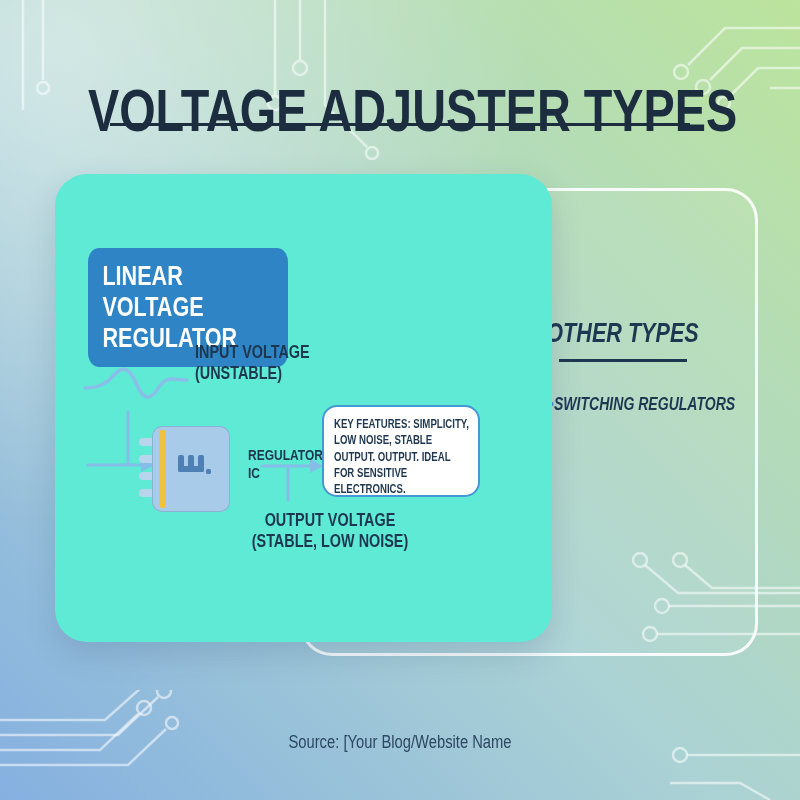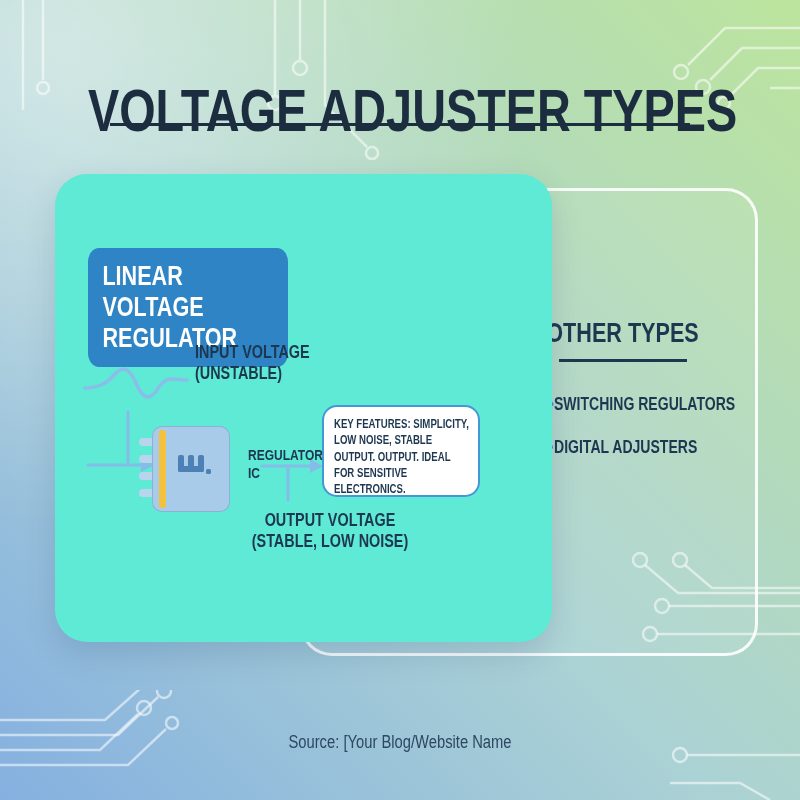--- a/index.html
+++ b/index.html
@@ -25,21 +25,21 @@
     position:absolute;top:123px;left:50%;transform:translateX(-50%);
     width:580px;height:3px;background:#1b2d3e;
   }
 
   
   .panel{
     position:absolute;left:300px;top:188px;width:452px;height:462px;
     border:3px solid rgba(255,255,255,.9);border-radius:32px;
     background:rgba(255,255,255,.07);z-index:1;
   }
-  .panel-content{position:absolute;right:0;top:0;width:265px;height:100%;}
+  .panel-content{position:absolute;right:0;top:0;width:265px;height:100%;font-style:italic;}
   .panel-heading{
     position:absolute;top:127px;left:0;width:100%;text-align:center;
     font-size:27px;font-weight:700;color:#1e3750;white-space:nowrap;
     transform:scaleX(.8);transform-origin:50% 0;
   }
   .panel-heading-underline{
     position:absolute;top:168px;left:50%;transform:translateX(-50%);
     width:128px;height:2.5px;background:#1e3750;
   }
   .type-list{position:absolute;top:200px;left:40px;}
@@ -168,37 +168,20 @@
               <rect x="-2" y="-11.5" width="4" height="6" rx="1.5" transform="rotate(180)"></rect>
               <rect x="-2" y="-11.5" width="4" height="6" rx="1.5" transform="rotate(225)"></rect>
               <rect x="-2" y="-11.5" width="4" height="6" rx="1.5" transform="rotate(270)"></rect>
               <rect x="-2" y="-11.5" width="4" height="6" rx="1.5" transform="rotate(315)"></rect>
               <circle r="7.5"></circle>
             </g>
             <circle r="3.2" fill="#eef6fb"></circle>
           </svg>
           <span class="type-label">SWITCHING REGULATORS</span>
         </div>
-        <div class="type-row">
-          <svg width="24" height="24" viewBox="-12 -12 24 24">
-            <g fill="#4a90d9">
-              <rect x="-2" y="-11" width="4" height="5" rx="1.5"></rect>
-              <rect x="-2" y="-11" width="4" height="5" rx="1.5" transform="rotate(45)"></rect>
-              <rect x="-2" y="-11" width="4" height="5" rx="1.5" transform="rotate(90)"></rect>
-              <rect x="-2" y="-11" width="4" height="5" rx="1.5" transform="rotate(135)"></rect>
-              <rect x="-2" y="-11" width="4" height="5" rx="1.5" transform="rotate(180)"></rect>
-              <rect x="-2" y="-11" width="4" height="5" rx="1.5" transform="rotate(225)"></rect>
-              <rect x="-2" y="-11" width="4" height="5" rx="1.5" transform="rotate(270)"></rect>
-              <rect x="-2" y="-11" width="4" height="5" rx="1.5" transform="rotate(315)"></rect>
-              <circle r="8.5"></circle>
-            </g>
-            <polygon points="2,-6.5 -4,1 -0.8,1 -2,6.5 4,-1 0.8,-1" fill="#ffffff"></polygon>
-          </svg>
-          <span class="type-label">DIGITAL ADJUSTERS</span>
-        </div>
       </div>
     </div>
   </aside>
 
   <section class="card">
 
     <div class="badge">LINEAR VOLTAGE REGULATOR</div>
 
     <div class="lbl input-lbl">
       <div>INPUT VOLTAGE</div>

